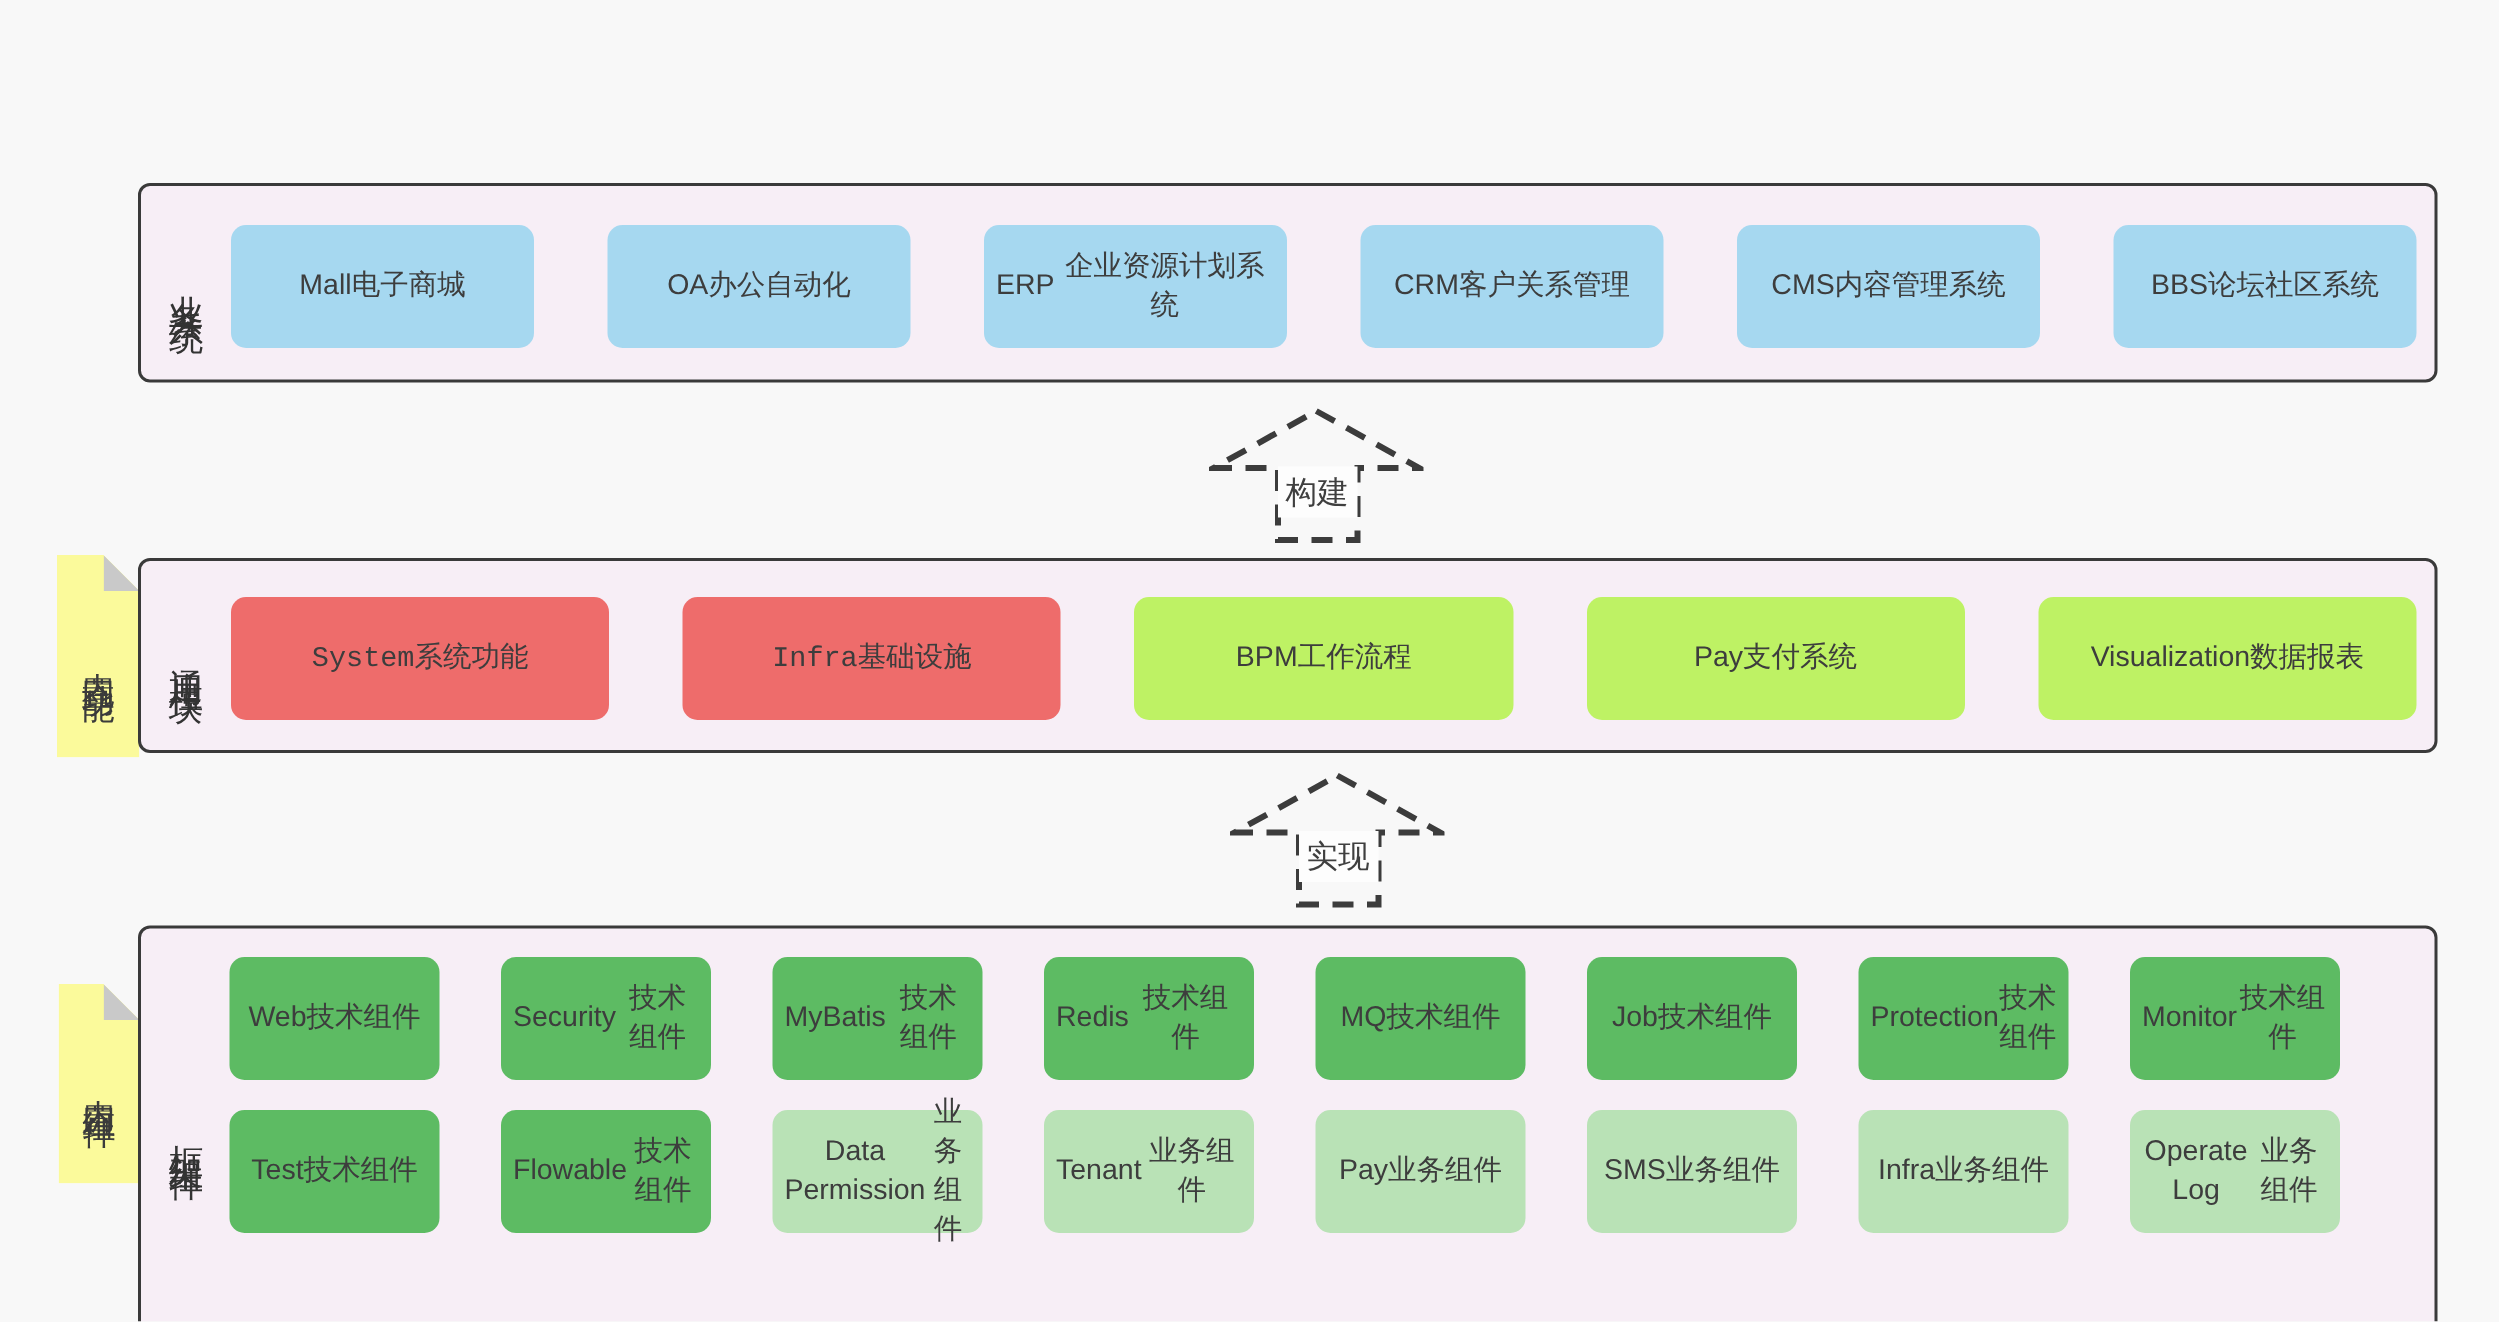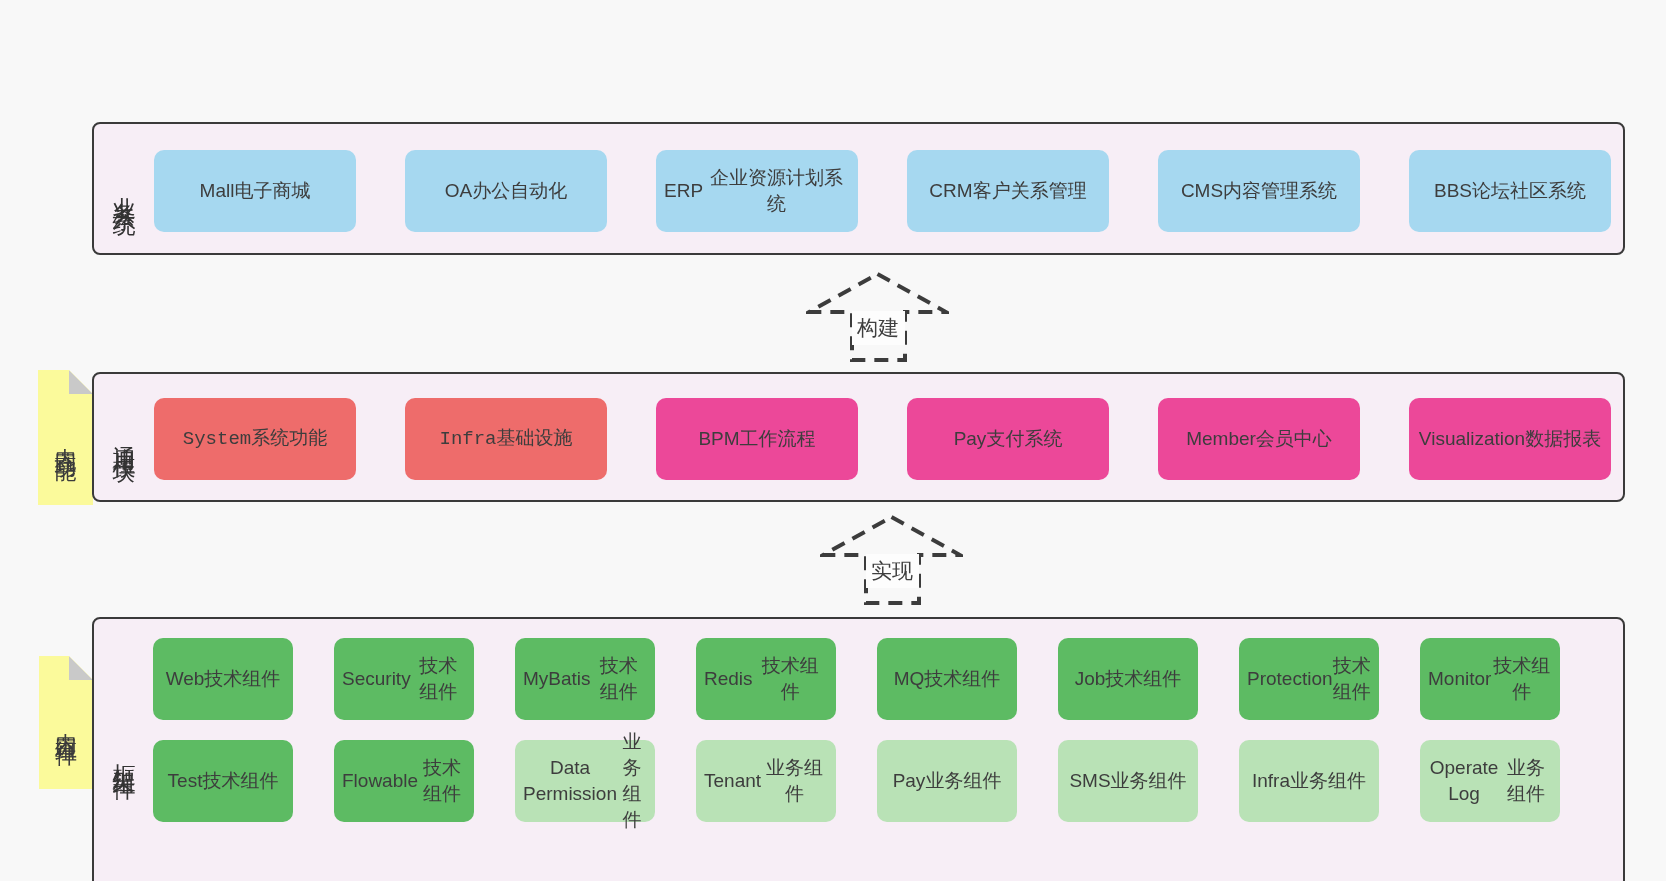--- a/index.html
+++ b/index.html
@@ -21,21 +21,21 @@
   .row-business{top:26px;}
   .row-modules{top:24px;}
   .row-8{left:59px;right:63px;gap:41px;}
   .row-fw1{top:19px;}
   .row-fw2{top:121px;justify-content:flex-end;}
 
   .box{flex:1 1 0;border-radius:10px;display:flex;flex-direction:row;align-items:center;justify-content:center;
        text-align:center;color:#3d3d3d;font-size:19px;line-height:26px;padding:2px 8px;box-sizing:border-box;}
   .v-blue{background:#a6d8f0;}
   .v-red{background:#ee6c6b;font-family:Liberation Mono, monospace;}
-  .v-pink{background:#ec4899;}
+  .v-pink{background:#bef264;}
   .v-green{background:#5dbb63;}
   .v-lightgreen{background:#b9e2b6;}
 
   
   .sticky{position:absolute;background:#fbfa9b;clip-path:polygon(0 0,calc(100% - 24px) 0,100% 24px,100% 100%,0 100%);
           display:flex;align-items:center;justify-content:center;}
   .sticky .fold{position:absolute;top:0;right:0;width:24px;height:24px;background:#c9c9c9;
                 clip-path:polygon(0 0,100% 100%,0 100%);}
   .sticky .stext{writing-mode:vertical-rl;text-orientation:upright;font-size:22px;letter-spacing:4px;color:#3b3b3b;line-height:1;}
   .sticky-modules{left:38px;top:370px;width:55px;height:135px;}
@@ -116,24 +116,20 @@
         </div>
         <div class="box v-pink">
           <span class="box-title">BPM</span>
           <span class="box-sub">工作流程</span>
         </div>
         <div class="box v-pink">
           <span class="box-title">Pay</span>
           <span class="box-sub">支付系统</span>
         </div>
         <div class="box v-pink">
-          <span class="box-title">Member</span>
-          <span class="box-sub">会员中心</span>
-        </div>
-        <div class="box v-pink">
           <span class="box-title">Visualization</span>
           <span class="box-sub">数据报表</span>
         </div>
     </div>
   </div>
 
   <svg class="arrow arrow-impl" viewBox="0 0 143 92">
     <path d="M71.5 3 L140 41 L99 41 L99 89 L46 89 L46 41 L3 41 Z"></path>
     <rect x="46" y="40" width="53" height="34"></rect>
     <text x="72" y="64">实现</text>

